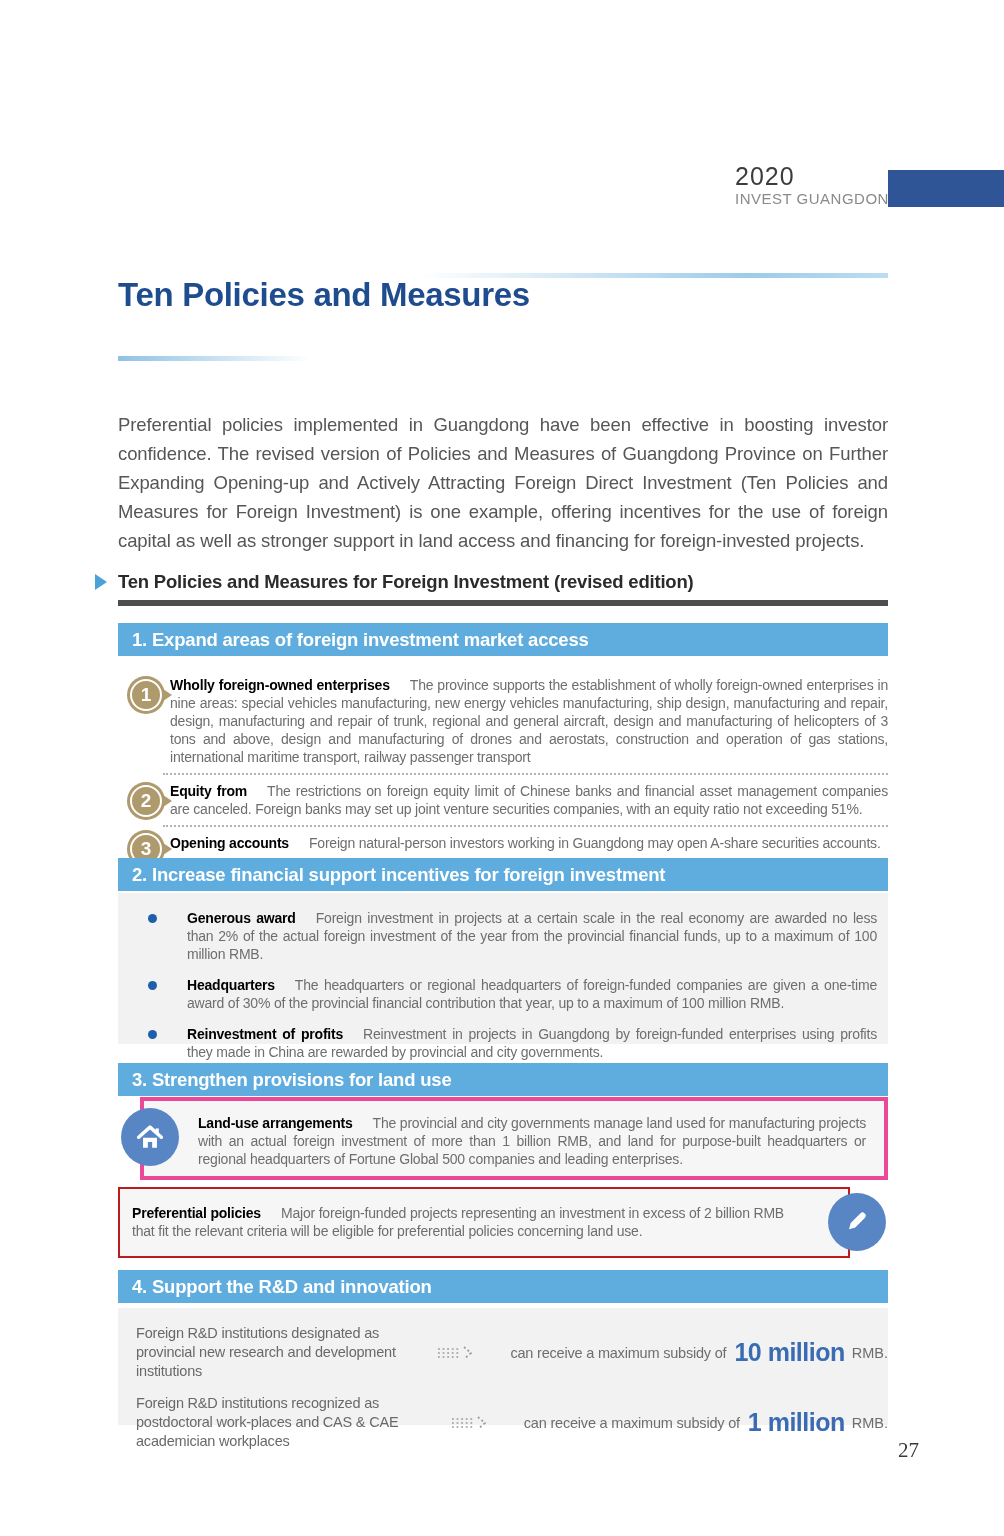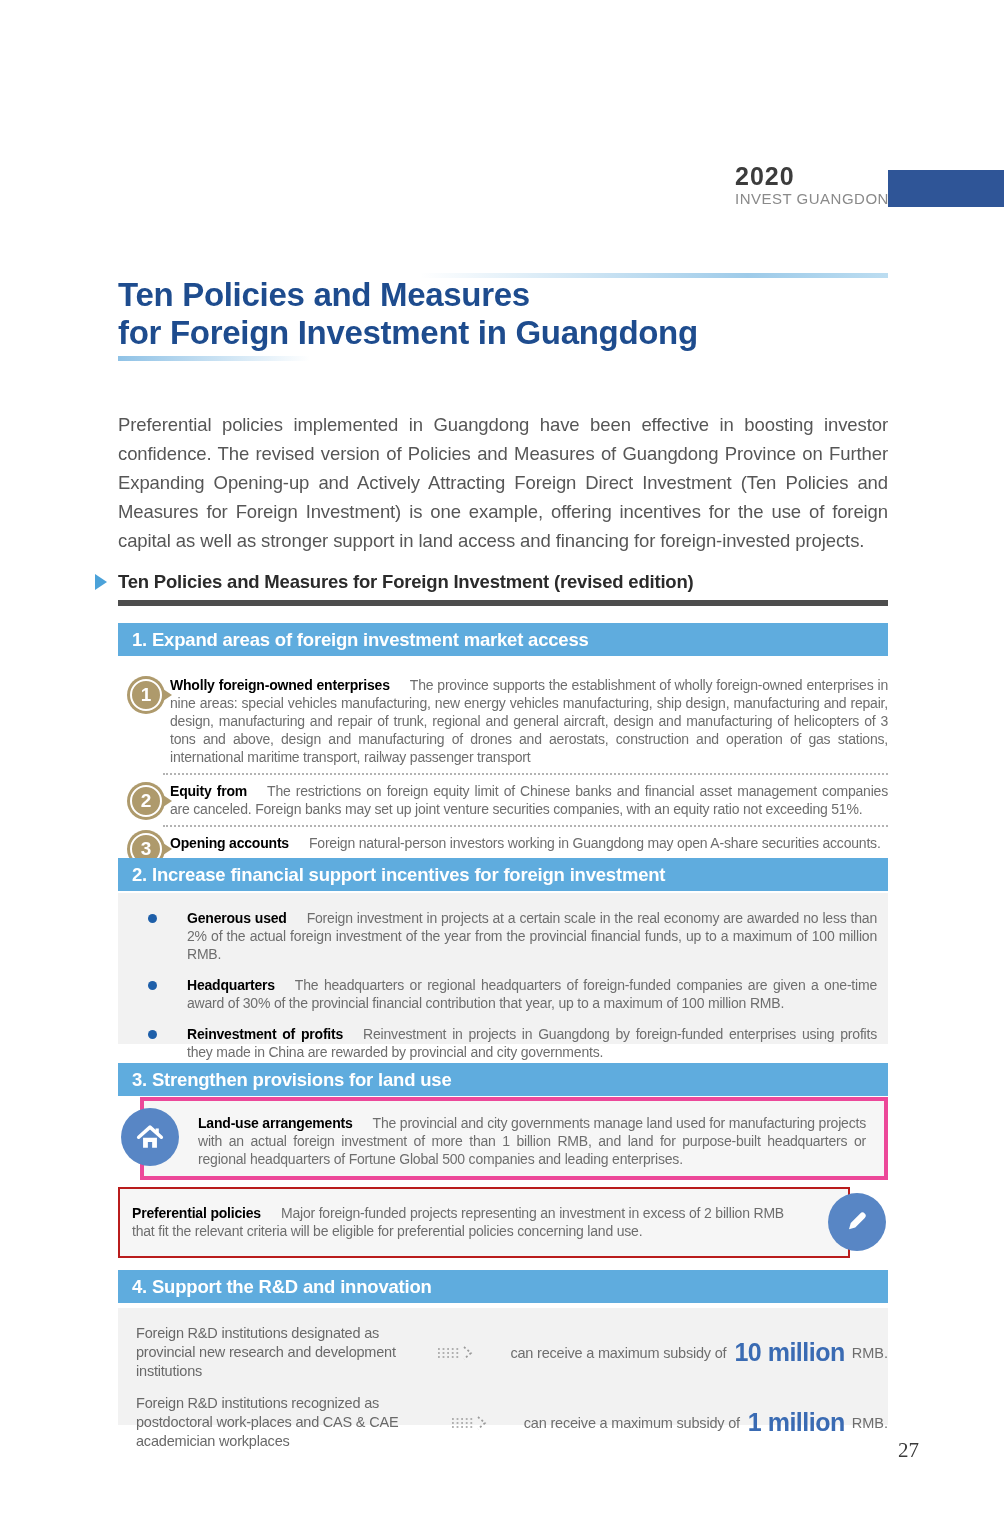--- a/index.html
+++ b/index.html
@@ -1,21 +1,21 @@
 <!DOCTYPE html>
 <html><head>
 <meta charset="utf-8">
 <style>
   html,body{margin:0;padding:0;background:#ffffff;}
   body{font-family:"Liberation Sans","DejaVu Sans",sans-serif;}
   .page{position:relative;width:1004px;height:1536px;background:#fff;overflow:hidden;}
 
   
   .hdr-block{position:absolute;left:735px;top:163px;}
-  .hdr-year{font-size:25px;font-weight:700;color:#3c3c3c;letter-spacing:1px;line-height:26px;}
+  .hdr-year{font-size:25px;font-weight:400;color:#3c3c3c;letter-spacing:1px;line-height:26px;}
   .hdr-brand{font-size:15px;color:#8a8a8a;letter-spacing:.5px;margin-top:1px;}
   .hdr-rect{position:absolute;left:888px;top:170px;width:116px;height:37px;background:#2F5597;}
 
   
   .grad-top{position:absolute;left:420px;top:273px;width:468px;height:5px;
             background:linear-gradient(to right,rgba(158,203,233,0),#9ECBE9 70%,#BCDDF1);}
   .grad-bottom{position:absolute;left:118px;top:356px;width:192px;height:5px;
             background:linear-gradient(to right,#8FC2E6,rgba(158,203,233,0));}
   .title{position:absolute;left:118px;top:276px;width:770px;font-size:33px;font-weight:700;
          color:#1E4C8E;line-height:38px;letter-spacing:-.3px;}
@@ -86,21 +86,20 @@
 
   <div class="hdr-block">
     <div class="hdr-year">2020</div>
     <div class="hdr-brand">INVEST GUANGDONG</div>
   </div>
   <div class="hdr-rect"></div>
 
   <div class="grad-top"></div>
   <div class="title">
     <div>Ten Policies and Measures</div>
-    <div>for Foreign Investment in Guangdong</div>
   </div>
   <div class="grad-bottom"></div>
 
   <p class="intro">Preferential policies implemented in Guangdong have been effective in boosting investor confidence. The revised version of Policies and Measures of Guangdong Province on Further Expanding Opening-up and Actively Attracting Foreign Direct Investment (Ten Policies and Measures for Foreign Investment) is one example, offering incentives for the use of foreign capital as well as stronger support in land access and financing for foreign-invested projects.</p>
 
   <div class="revised">
     <span class="tri"></span>
     <h2>Ten Policies and Measures for Foreign Investment (revised edition)</h2>
     <div class="dark-bar"></div>
   </div>
@@ -126,21 +125,21 @@
           <span class="ring">3</span>
         </span>
       <div class="body-txt"><b class="lbl">Opening accounts</b><span>Foreign natural-person investors working in Guangdong may open A-share securities accounts.</span></div>
     </div>
   </div>
 
   <div class="sec-bar" style="top:858px;">2. Increase financial support incentives for foreign investment</div>
   <div class="s2-box">
     <div class="bitem">
       <span class="bullet"></span>
-      <div class="body-txt"><b class="lbl">Generous used</b><span>Foreign investment in projects at a certain scale in the real economy are awarded no less than 2% of the actual foreign investment of the year from the provincial financial funds, up to a maximum of 100 million RMB.</span></div>
+      <div class="body-txt"><b class="lbl">Generous award</b><span>Foreign investment in projects at a certain scale in the real economy are awarded no less than 2% of the actual foreign investment of the year from the provincial financial funds, up to a maximum of 100 million RMB.</span></div>
     </div>
     <div class="bitem">
       <span class="bullet"></span>
       <div class="body-txt"><b class="lbl">Headquarters</b><span>The headquarters or regional headquarters of foreign-funded companies are given a one-time award of 30% of the provincial financial contribution that year, up to a maximum of 100 million RMB.</span></div>
     </div>
     <div class="bitem">
       <span class="bullet"></span>
       <div class="body-txt"><b class="lbl">Reinvestment of profits</b><span>Reinvestment in projects in Guangdong by foreign-funded enterprises using profits they made in China are rewarded by provincial and city governments.</span></div>
     </div>
   </div>

